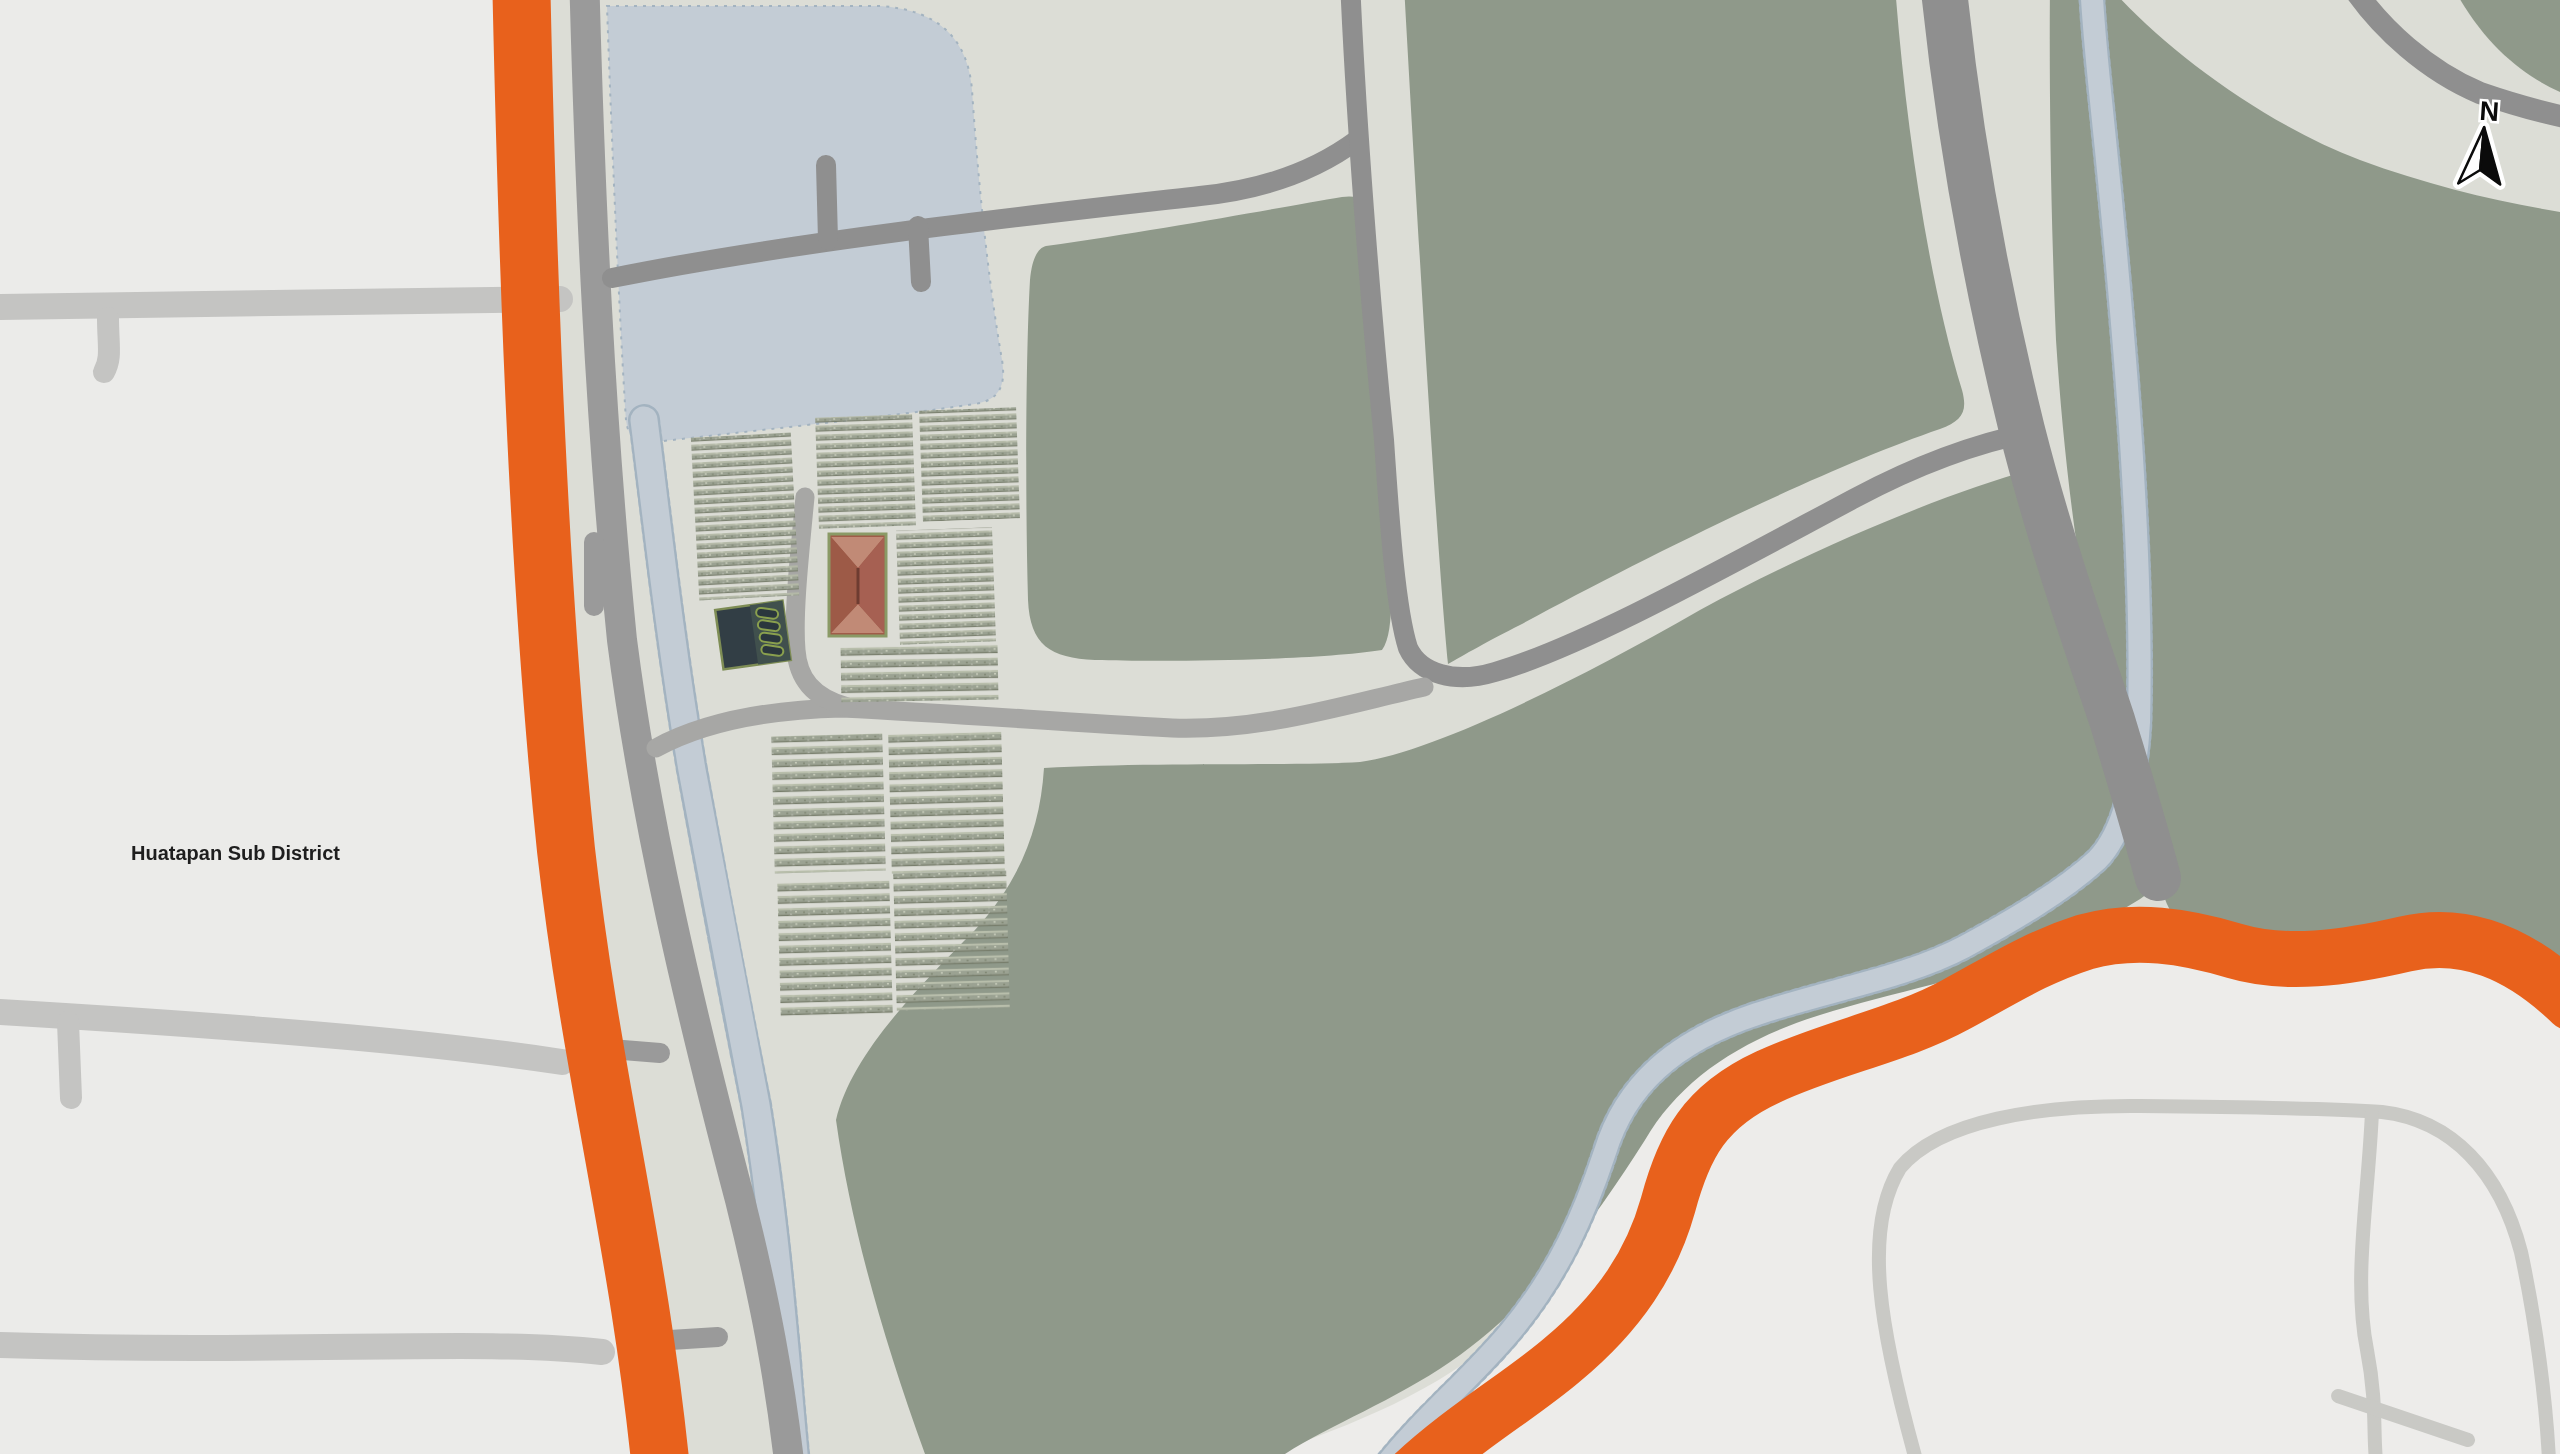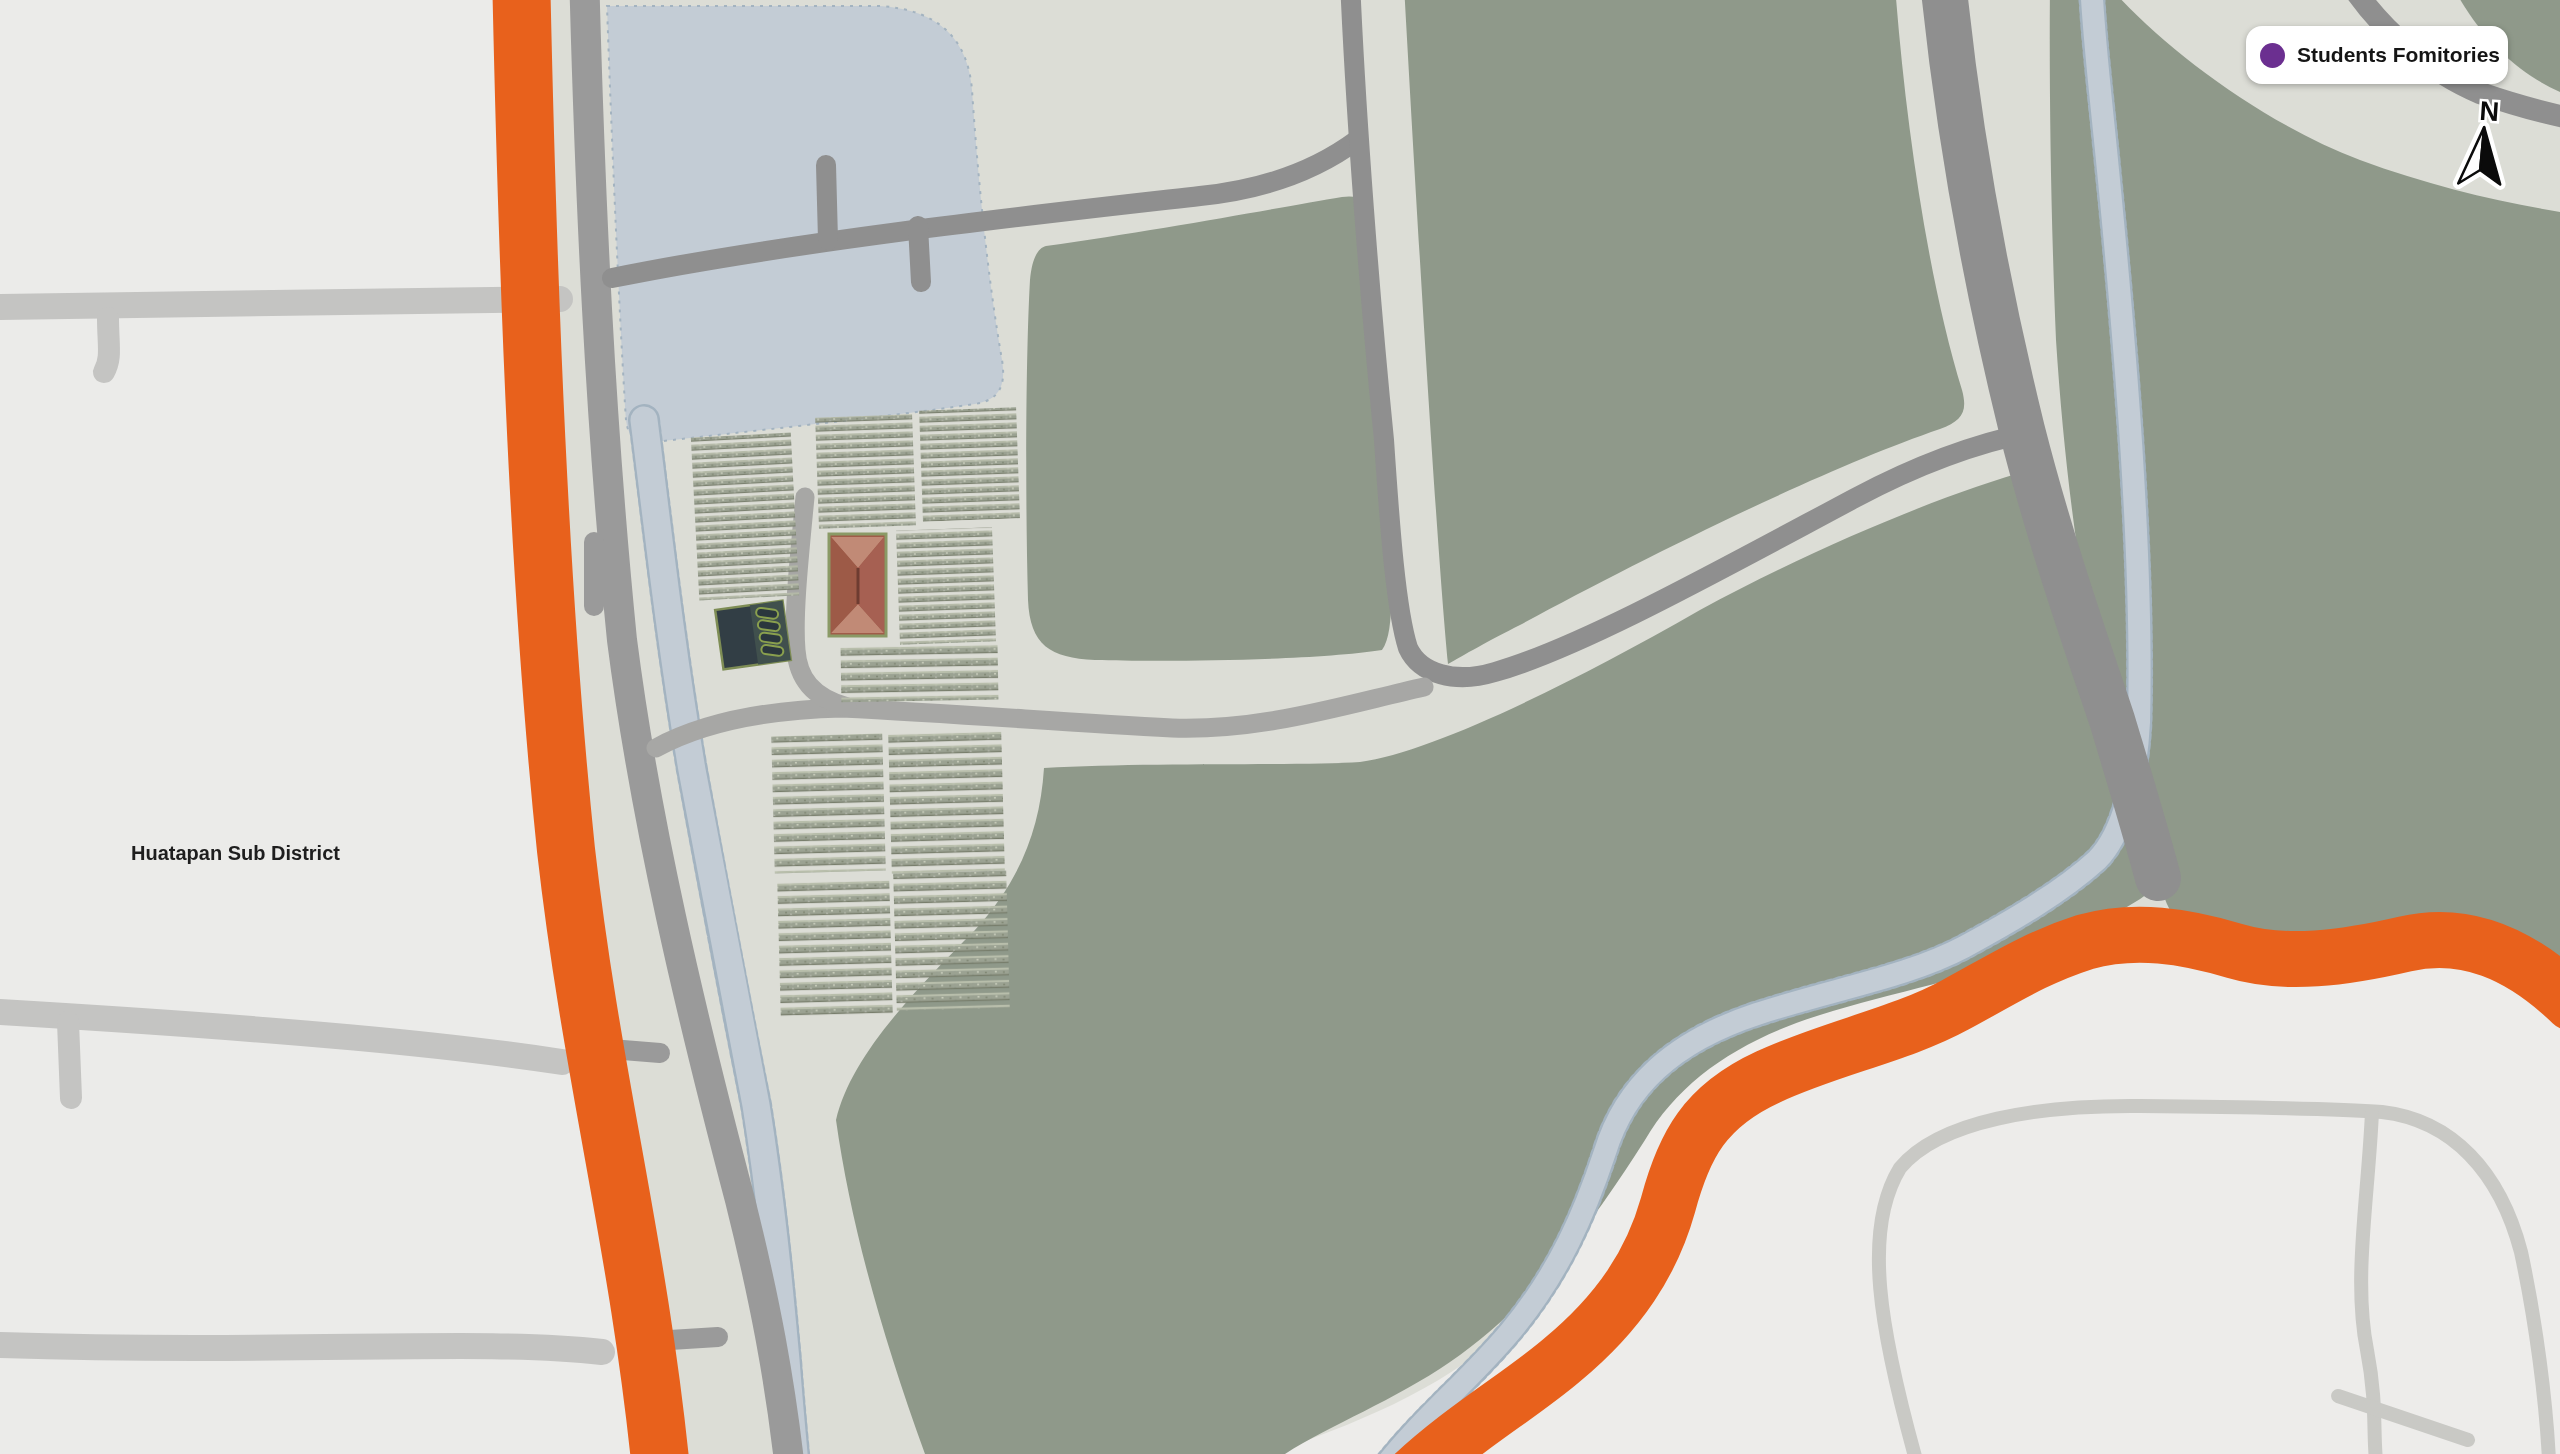--- a/index.html
+++ b/index.html
@@ -169,18 +169,14 @@
   <text x="131" y="860" class="district-label">Huatapan Sub District</text>
 
   <g transform="translate(2481,158) rotate(4)">
     <polygon points="1,-31 -21,27 0,12 21,25" fill="#ffffff" stroke="#ffffff" stroke-width="11" stroke-linejoin="round"></polygon>
     <polygon points="1,-31 -21,27 0,12" fill="#fdfdfd" stroke="#0b0b0b" stroke-width="2.5" stroke-linejoin="round"></polygon>
     <polygon points="1,-31 0,12 21,25" fill="#0b0b0b" stroke="#0b0b0b" stroke-width="2.5" stroke-linejoin="round"></polygon>
     <text x="5" y="-38" text-anchor="middle" class="n-label">N</text>
   </g>
 </svg>
 
-  <div class="legend">
-    <span class="dot"></span>
-    <span class="lbl">Students Fomitories</span>
-  </div>
 
 </div>
 
 </body></html>

